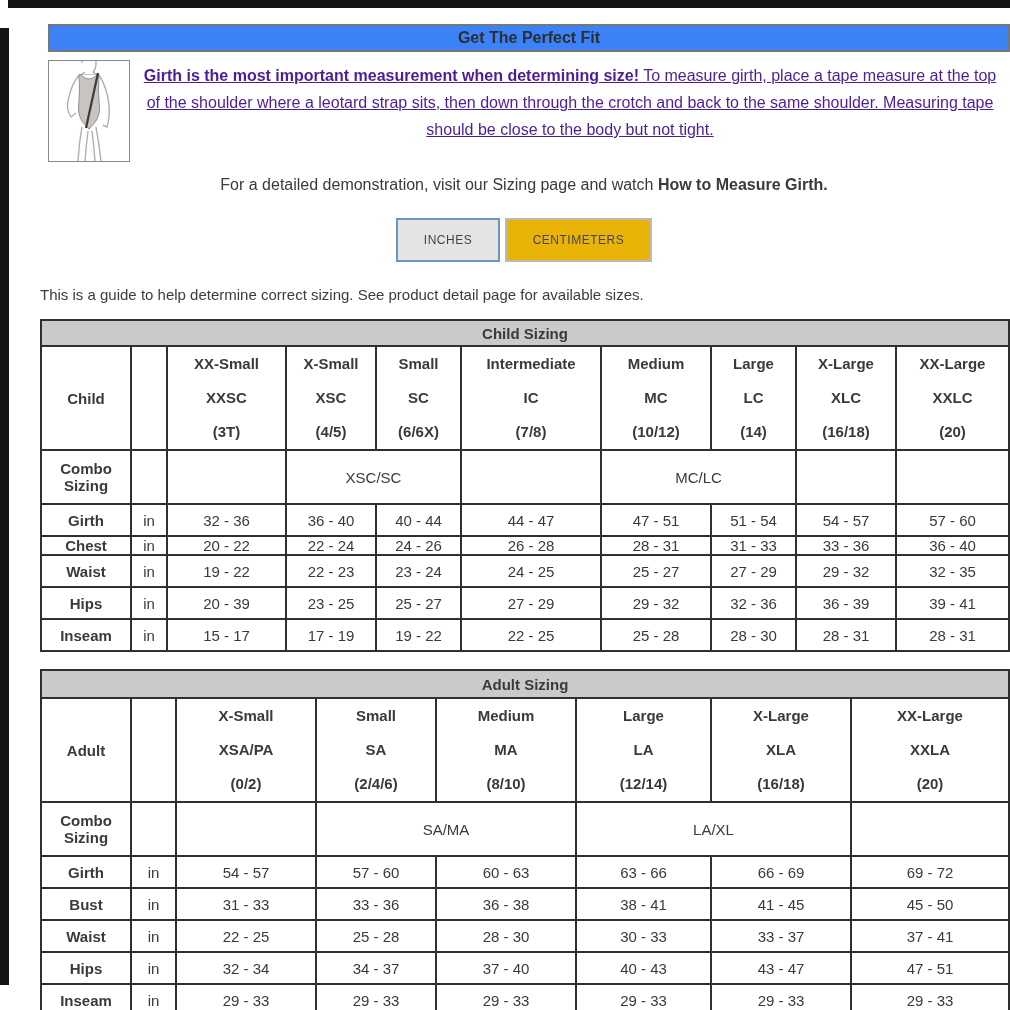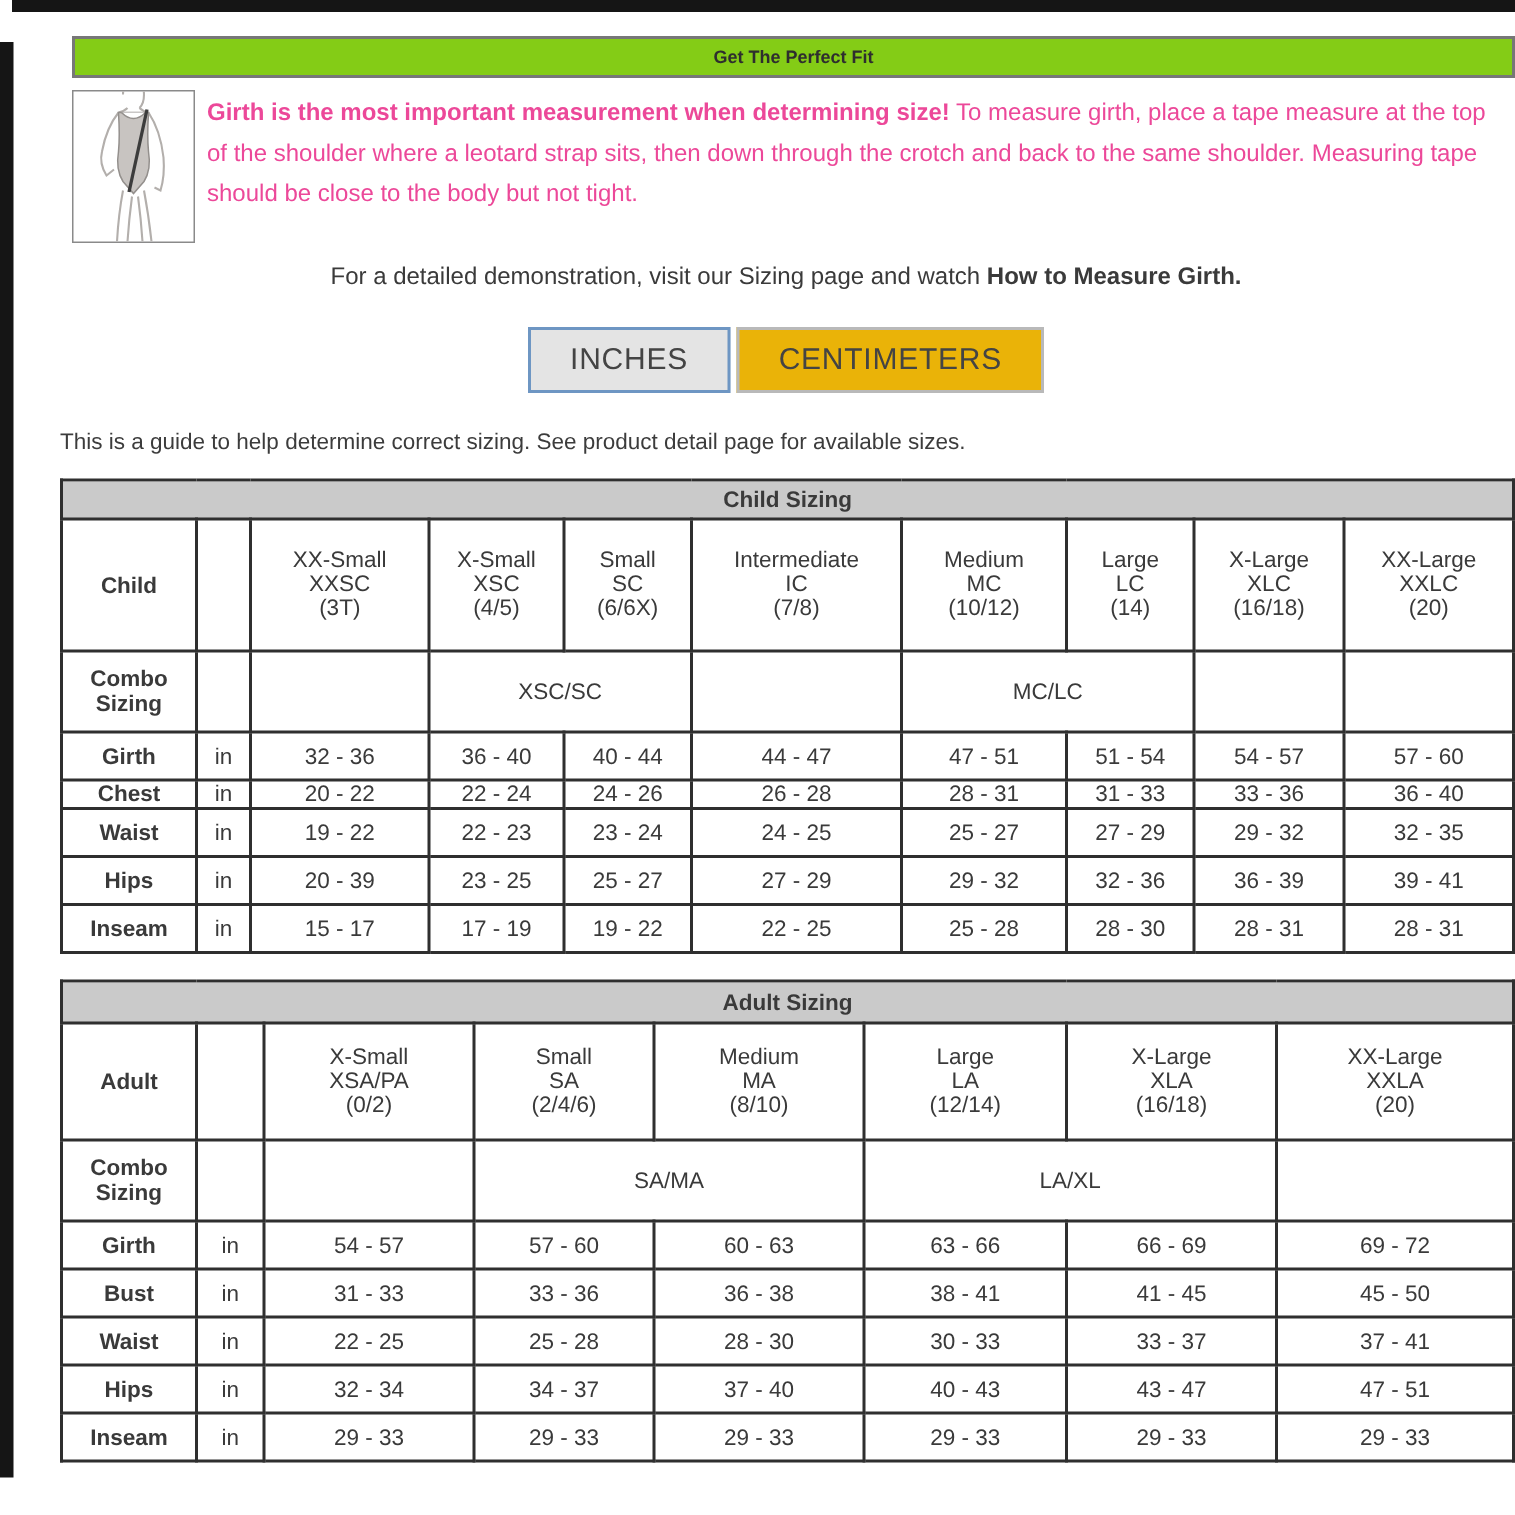--- a/index.html
+++ b/index.html
@@ -2,44 +2,44 @@
 <html><head>
 <meta charset="utf-8">
 <style>
   html,body{margin:0;padding:0;}
   body{width:1010px;height:1010px;overflow:hidden;background:#fff;
        font-family:"Liberation Sans",sans-serif;color:#3a3a3a;position:relative;}
   .top-strip{position:absolute;top:0;left:8px;right:0;height:8px;background:#151515;}
   .left-strip{position:absolute;top:28px;left:0;width:9px;height:957px;background:#151515;}
   .page{position:absolute;top:0;left:0;width:1010px;height:1010px;}
 
-  .header-bar{margin:24px 0 0 48px;width:958px;height:24px;background:#84cc16;
+  .header-bar{margin:24px 0 0 48px;width:958px;height:24px;background:#3b82f6;
       border:2px solid #777;text-align:center;line-height:24px;
-      font-weight:bold;font-size:12px;color:#2e2e2e;}
+      font-weight:bold;font-size:16px;color:#2e2e2e;}
 
   .intro{margin:8px 0 0 48px;width:958px;display:flex;align-items:flex-start;}
   .figure-box{width:80px;height:100px;border:1px solid #8a8a8a;background:#fff;flex:0 0 auto;}
-  .intro-text{flex:1;font-size:16px;line-height:27px;color:#ec4899;padding:2px 4px 0 8px;}
+  .intro-text{flex:1;text-align:center;font-size:16px;line-height:27px;color:#4c1d95;padding:2px 4px 0 8px;text-decoration:underline;}
 
   .demo-line{margin:14px 0 0 40px;width:968px;text-align:center;font-size:16px;color:#3a3a3a;}
 
   .unit-buttons{margin:24px 0 0 40px;width:968px;text-align:center;}
   .btn{display:inline-block;height:44px;padding:0 26px;font-family:"Liberation Sans",sans-serif;
-       font-size:20px;color:#444;letter-spacing:.5px;cursor:pointer;vertical-align:middle;}
+       font-size:12px;color:#444;letter-spacing:.5px;cursor:pointer;vertical-align:middle;}
   .btn.selected{background:#e4e4e4;border:2px solid #6e96c3;}
   .btn.plain{background:#eab308;border:2px solid #b9b9b9;}
 
   .note{margin:24px 0 0 40px;width:968px;text-align:left;font-size:15px;color:#3c3c3c;}
 
   table.sizing{border-collapse:collapse;table-layout:fixed;margin:14px 0 0 40px;width:968px;}
   table.sizing td{border:2px solid #2f2f2f;text-align:center;vertical-align:middle;
       font-size:15px;color:#3a3a3a;padding:0;overflow:hidden;}
   td.tbl-title{background:#cacaca;font-weight:bold;font-size:15px;color:#2e2e2e;}
   td.lbl{font-weight:bold;}
-  td.colhead{font-weight:normal;line-height:16px;border-radius:11px;}
+  td.colhead{font-weight:bold;line-height:34px;border-radius:11px;}
   td.combo-cell{font-weight:normal;}
   #child-table{margin-top:16px;padding-left:13px;}
   #adult-table{margin-top:17px;}
 </style>
 </head>
 <body>
 
 <div class="top-strip"></div>
 <div class="left-strip"></div>
 

